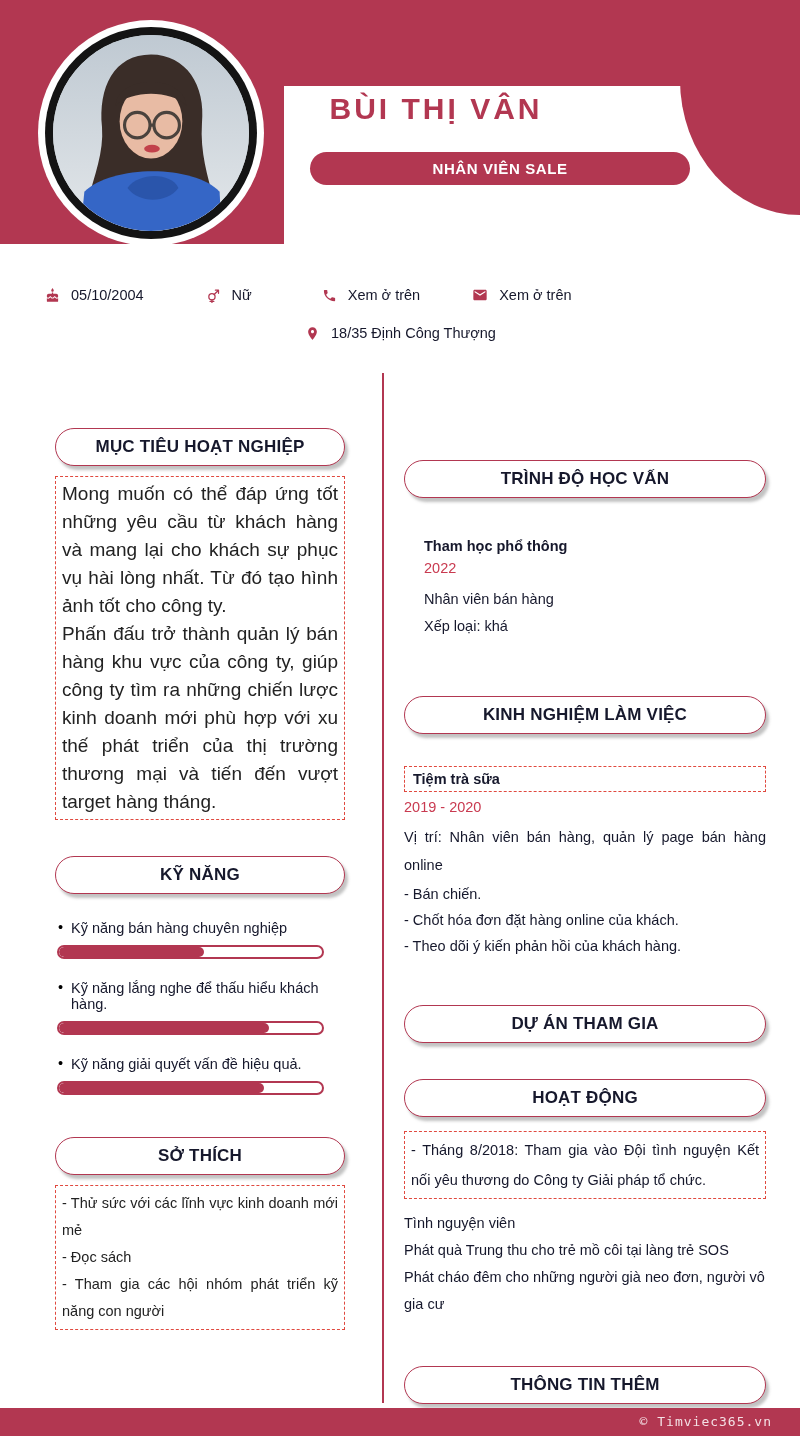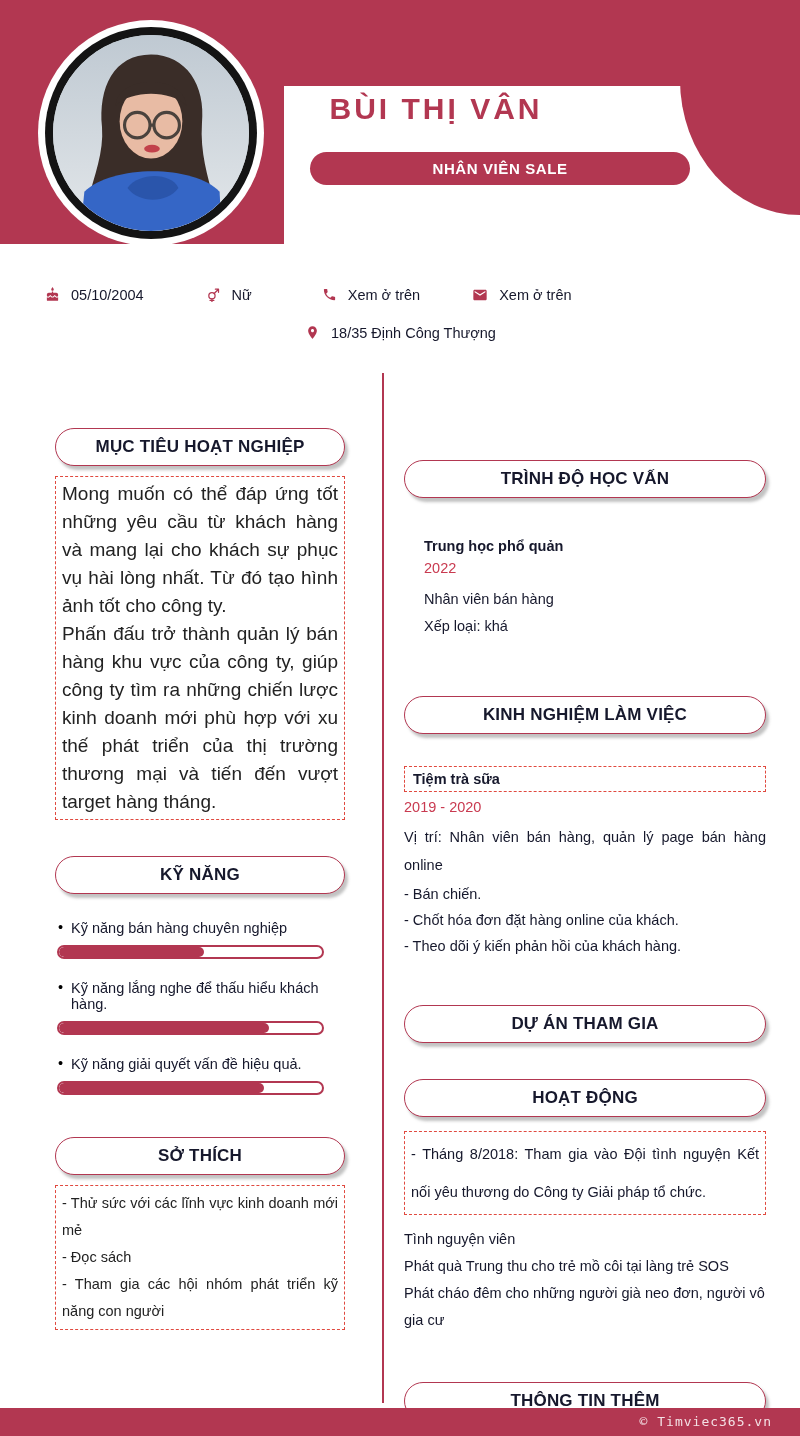--- a/index.html
+++ b/index.html
@@ -24,21 +24,21 @@
   .avatar-photo{position:absolute;left:8px;top:8px;right:8px;bottom:8px;border-radius:50%;overflow:hidden;background:#c9d2d8;}
   .avatar-photo svg{display:block;width:100%;height:100%;}
   .name{position:absolute;left:278px;top:92px;width:316px;text-align:center;
     font-size:30px;font-weight:bold;letter-spacing:3px;color:var(--primary);}
   .job-pill{position:absolute;left:310px;top:152px;width:380px;height:33px;background:var(--primary);
     border-radius:17px;color:#fff;font-weight:bold;font-size:15px;letter-spacing:.6px;
     text-align:center;line-height:33px;}
   
   .info-row1{position:absolute;left:45px;top:287px;display:flex;align-items:center;}
   .info-row2{position:absolute;left:305px;top:325px;display:flex;align-items:center;}
-  .info-item{display:flex;font-size:14.5px;color:var(--ink);}
+  .info-item{display:flex;align-items:center;font-size:14.5px;color:var(--ink);}
   .info-item .icn{display:inline-flex;color:var(--primary);margin-right:11px;}
   .mr1{margin-right:62px;}.mr2{margin-right:70px;}.mr3{margin-right:52px;}
   
   .divider{position:absolute;left:382px;top:373px;width:2px;height:1030px;background:var(--primary);}
   .col-left{position:absolute;left:55px;top:428px;width:290px;}
   .col-right{position:absolute;left:404px;top:460px;width:362px;}
   .section-pill{border:1px solid var(--primary);border-radius:19px;background:#fff;
     box-shadow:3px 4px 3px rgba(120,120,120,.45);padding:8px 4px;text-align:center;
     font-weight:bold;font-size:17px;color:var(--ink);letter-spacing:.2px;}
   
@@ -62,21 +62,21 @@
   .edu-lines{margin-top:10px;line-height:27px;}
   .sec-exp{margin-top:56px;}
   .company-box{margin-top:32px;border:1px dashed var(--dash);padding:4px 8px;
     font-weight:bold;font-size:14.5px;color:var(--ink);}
   .exp-period{color:var(--date);margin-top:7px;font-size:14.5px;}
   .exp-position{margin-top:8px;font-size:14.5px;line-height:28px;text-align:justify;color:var(--ink);}
   .exp-duties{margin-top:2px;font-size:14.5px;line-height:26px;color:var(--ink);}
   .sec-proj{margin-top:46px;}
   .sec-act{margin-top:36px;}
   .activity-box{margin-top:14px;border:1px dashed var(--dash);padding:3px 6px;
-    font-size:14.5px;line-height:38px;text-align:justify;color:var(--ink);}
+    font-size:14.5px;line-height:30px;text-align:justify;color:var(--ink);}
   .activity-lines{margin-top:11px;font-size:14.5px;line-height:27px;color:var(--ink);}
   .sec-more{margin-top:48px;}
   .additional-body{margin-top:33px;font-size:14.5px;color:var(--ink);}
   
   .footer{position:absolute;left:0;bottom:0;width:800px;height:28px;background:var(--primary);}
   .footer-text{position:absolute;right:28px;top:0;line-height:28px;color:rgba(255,255,255,.85);
     font-family:"DejaVu Sans Mono",monospace;font-size:13px;letter-spacing:1px;}
 </style>
 </head>
 <body>
@@ -195,21 +195,21 @@
     <div class="hobby-box">
       <div>- Thử sức với các lĩnh vực kinh doanh mới mẻ</div>
       <div>- Đọc sách</div>
       <div>- Tham gia các hội nhóm phát triển kỹ năng con người</div>
     </div>
   </div>
 
   <div class="col-right">
     <div class="section-pill">TRÌNH ĐỘ HỌC VẤN</div>
     <div class="edu-content">
-      <div class="edu-school">Trung học phổ quản</div>
+      <div class="edu-school">Tham học phổ thông</div>
       <div class="edu-year">2022</div>
       <div class="edu-lines">
         <div>Nhân viên bán hàng</div>
         <div>Xếp loại: khá</div>
       </div>
     </div>
 
     <div class="section-pill sec-exp">KINH NGHIỆM LÀM VIỆC</div>
     <div class="company-box">Tiệm trà sữa</div>
     <div class="exp-period">2019 - 2020</div>

